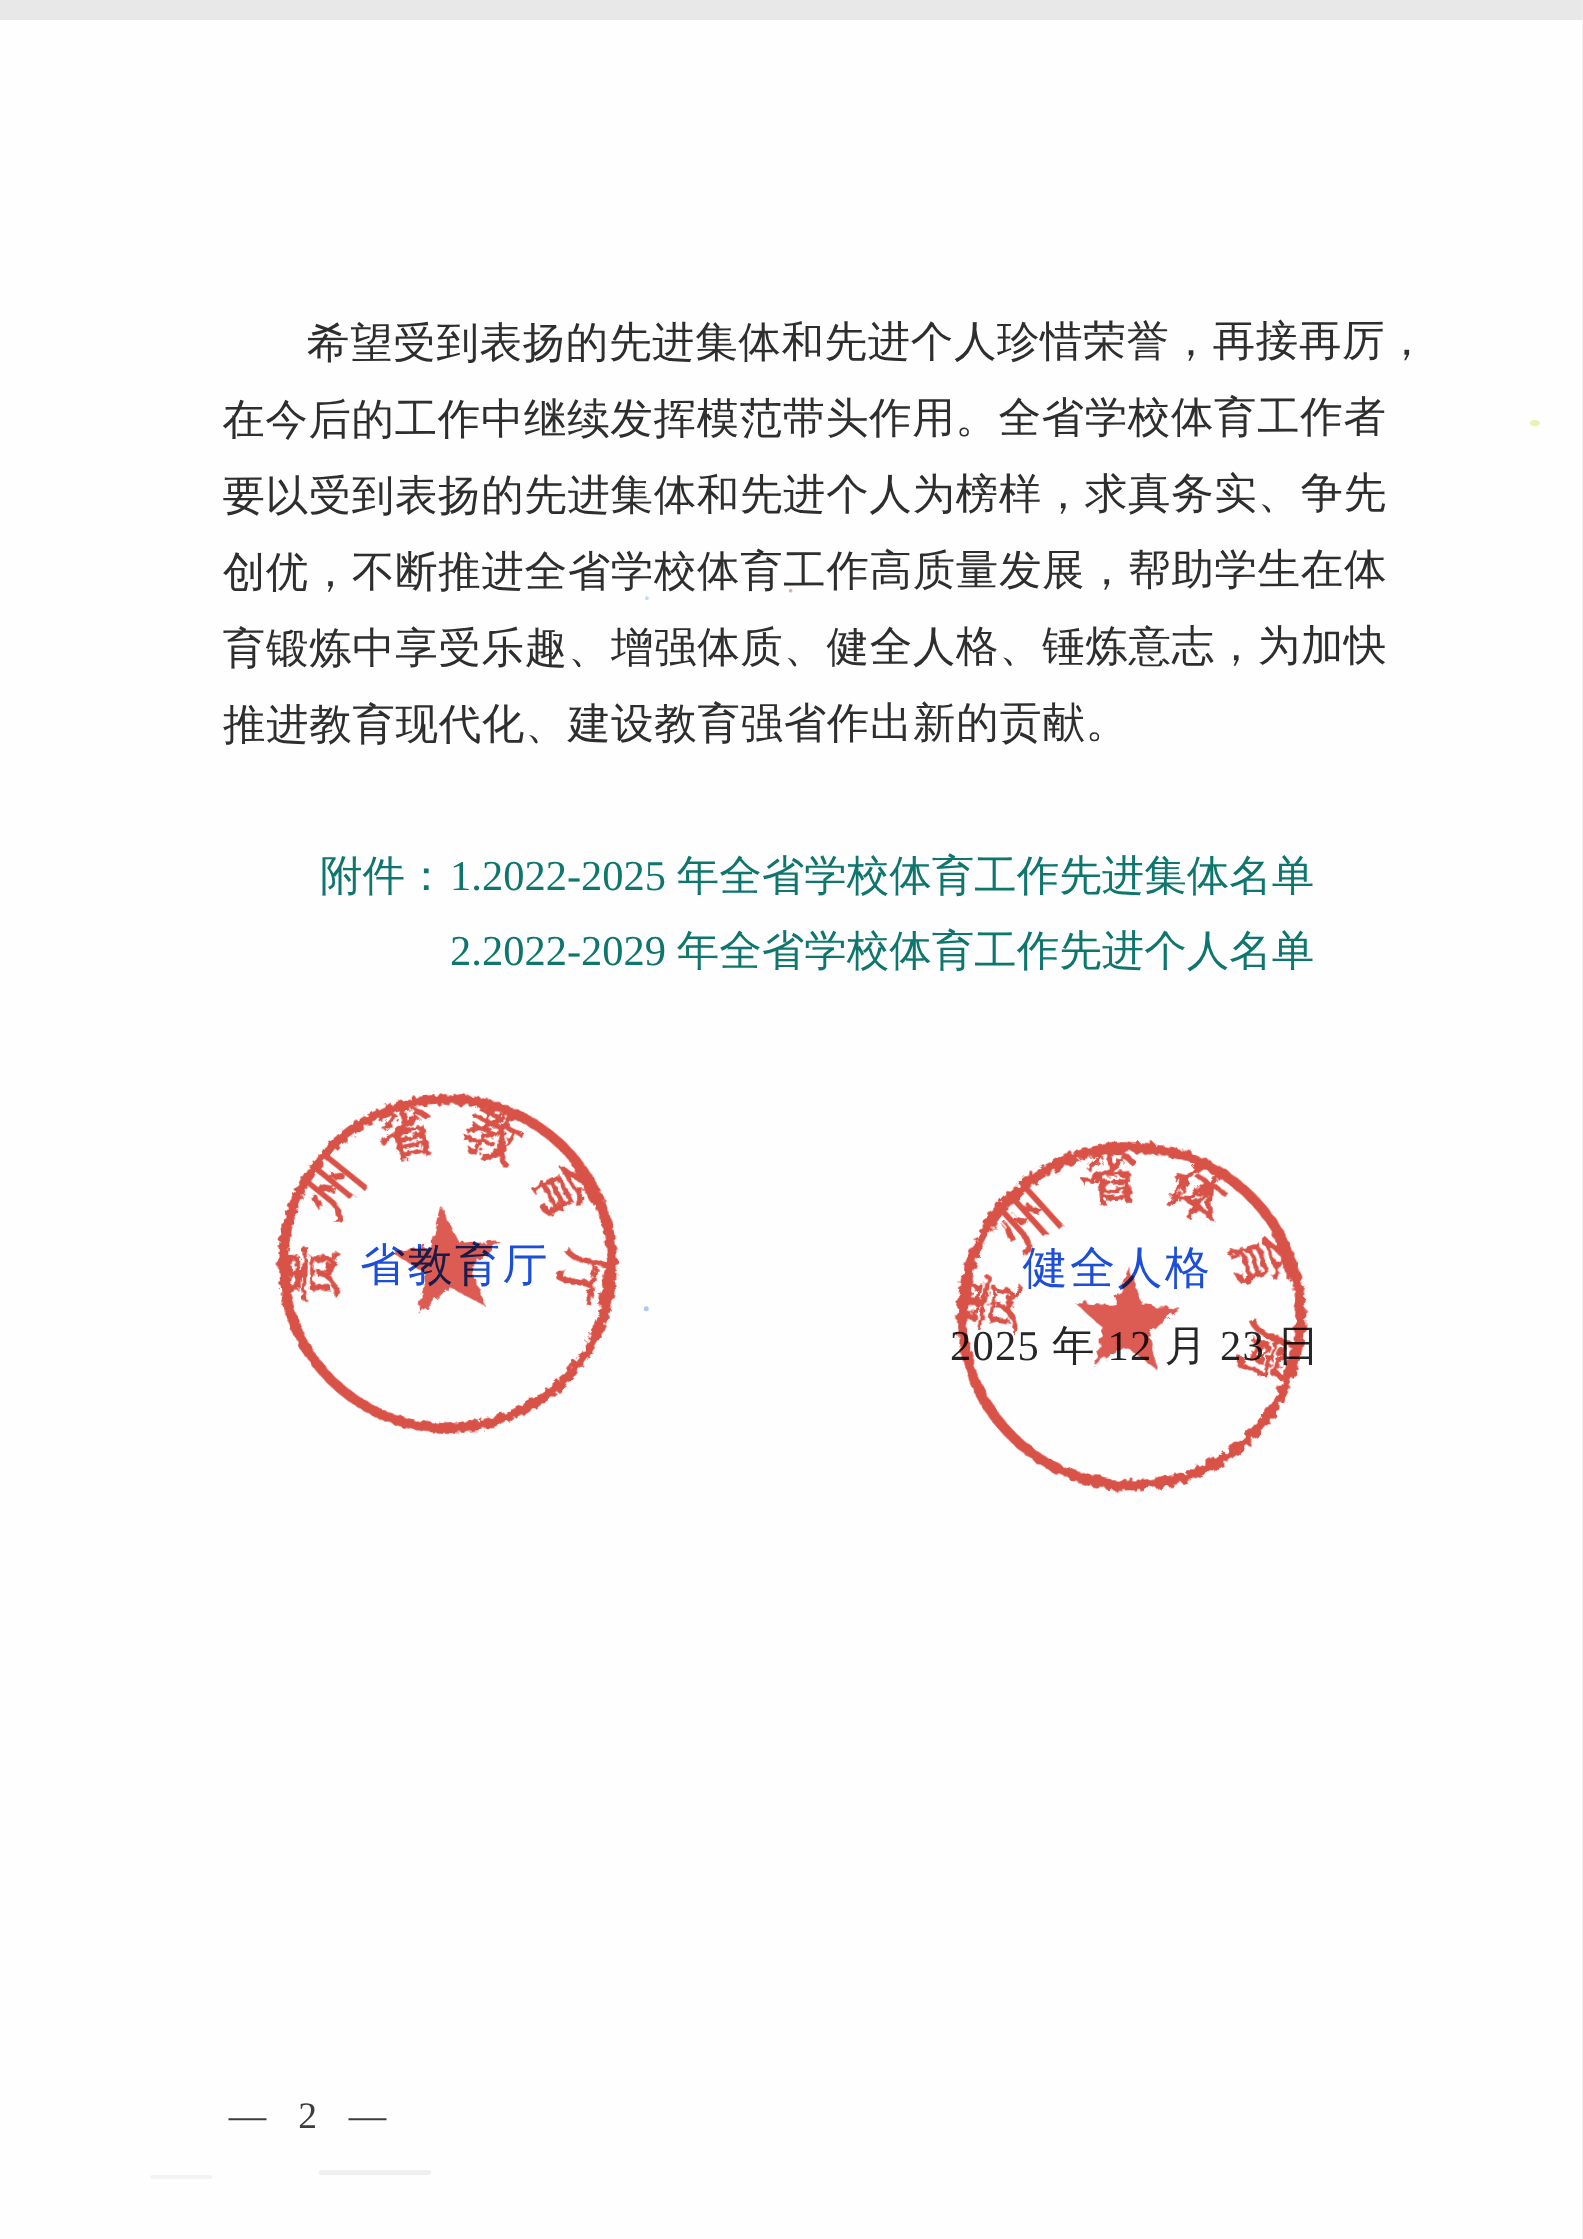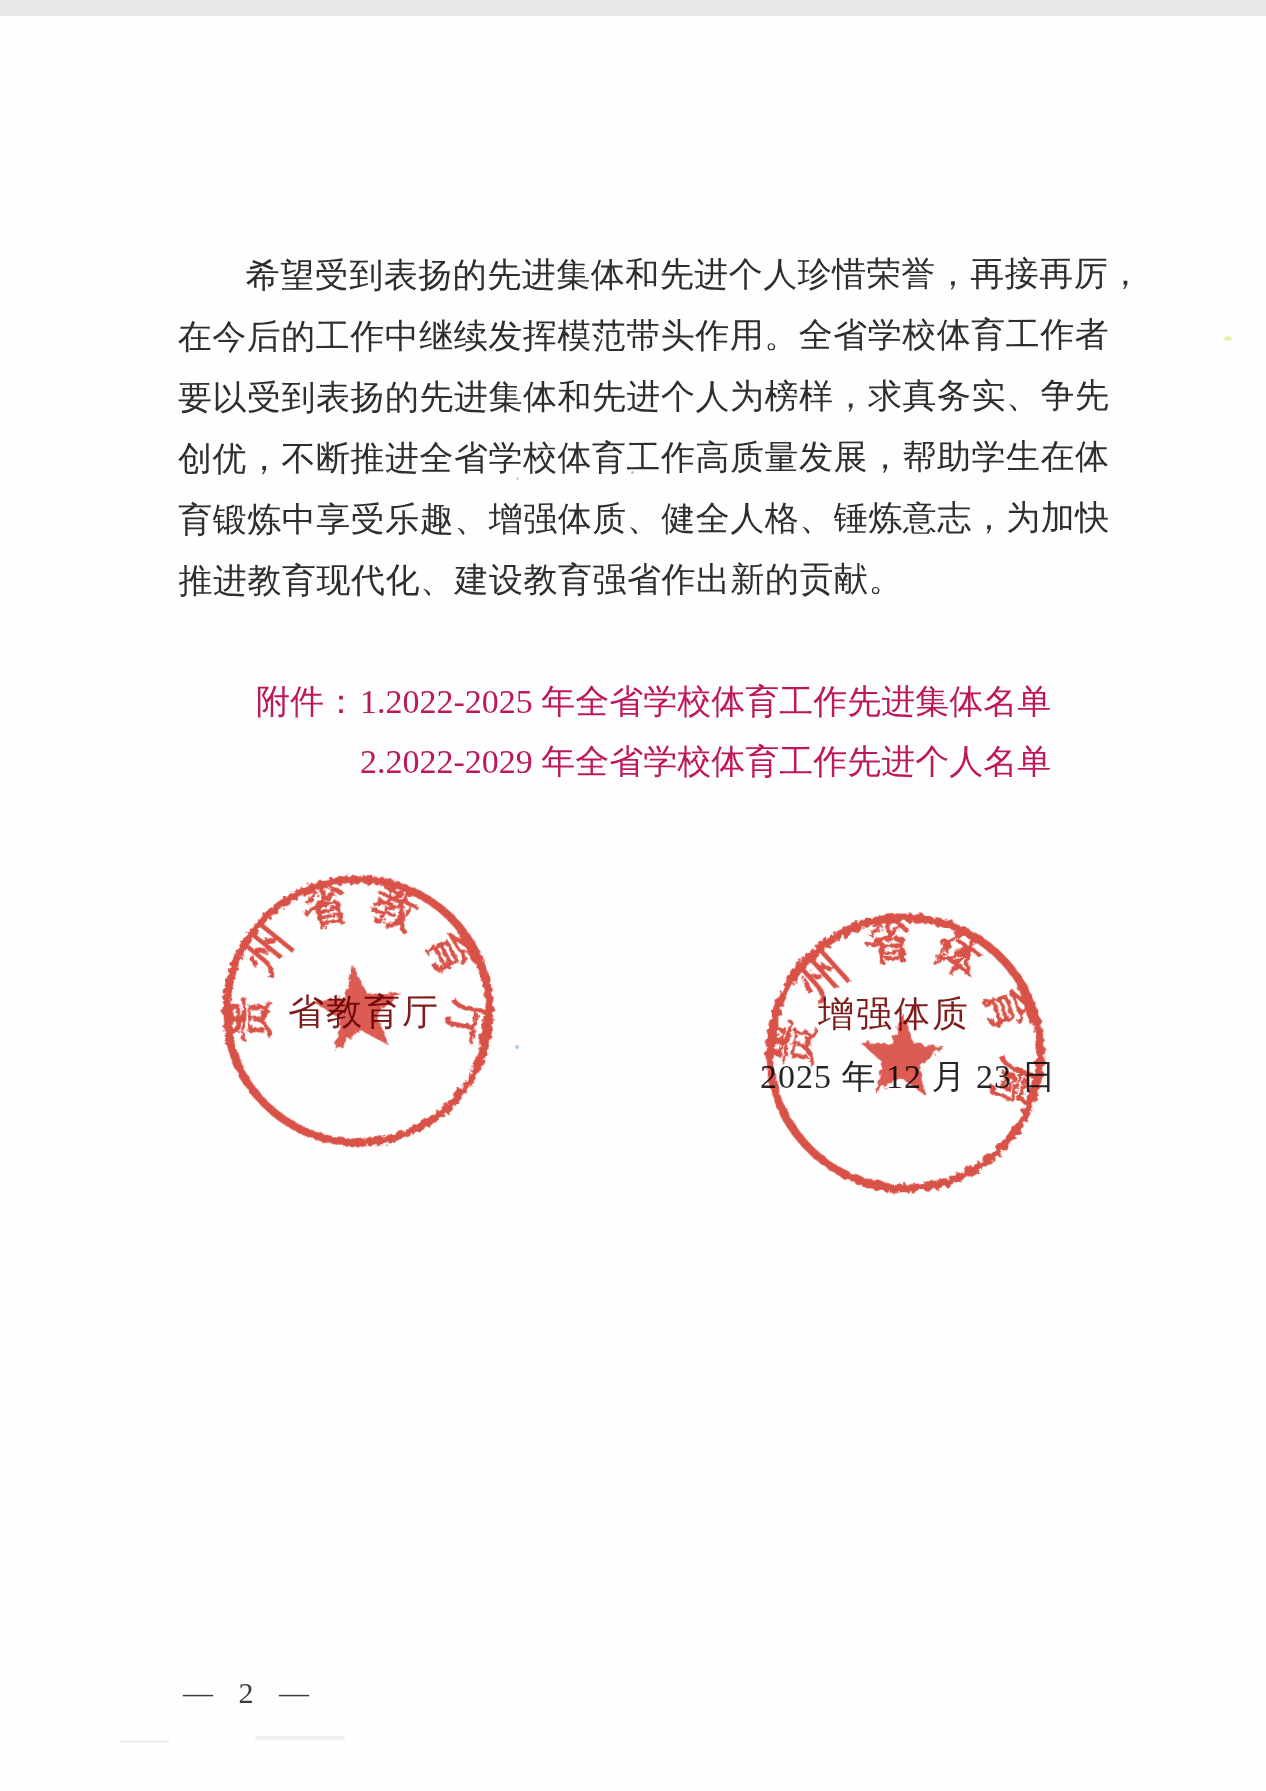--- a/index.html
+++ b/index.html
@@ -17,27 +17,27 @@
     position:absolute;left:178px;top:228px;width:940px;
     font-size:34px;line-height:61px;letter-spacing:0.5px;
     color:#2e2e2e;
     transform:rotate(-0.15deg);
   }
   .paragraph .line{white-space:nowrap;}
   .paragraph .line.first{text-indent:68px;}
   
   .attachments{
     position:absolute;left:256px;top:656px;
-    font-size:34px;line-height:60px;color:#be185d;
+    font-size:34px;line-height:60px;color:#0f766e;
   }
   .att-row{white-space:nowrap;}
   .att-label{display:inline-block;width:104px;}
   
   .sig-org{
-    position:absolute;font-size:36px;color:#7f1d1d;
+    position:absolute;font-size:36px;color:#1d4ed8;
     letter-spacing:2px;white-space:nowrap;
   }
   .sig-org.left{left:288px;top:972px;}
   .sig-org.right{left:818px;top:974px;}
   .sig-date{
     position:absolute;left:760px;top:1038px;
     font-size:34px;color:#262626;white-space:nowrap;letter-spacing:1px;
   }
   
   .seal{position:absolute;mix-blend-mode:multiply;}
@@ -74,21 +74,21 @@
   <div class="attachments">
     <div class="att-row">
       <span class="att-label">附件：</span><span>1.2022-2025 年全省学校体育工作先进集体名单</span>
     </div>
     <div class="att-row">
       <span class="att-label"></span><span>2.2022-2029 年全省学校体育工作先进个人名单</span>
     </div>
   </div>
 
   <div class="sig-org left">省教育厅</div>
-  <div class="sig-org right">增强体质</div>
+  <div class="sig-org right">健全人格</div>
   <div class="sig-date">2025 年 12 月 23 日</div>
 
   <svg class="seal left" viewBox="0 0 300 300">
     <defs>
       <path id="arcL" d="M 56,184.2 A 100,100 0 1 1 244,184.2" fill="none"></path>
       <filter id="stampL" x="-20%" y="-20%" width="140%" height="140%">
         <feTurbulence type="fractalNoise" baseFrequency="0.18" numOctaves="2" seed="7" result="n"></feTurbulence>
         <feDisplacementMap in="SourceGraphic" in2="n" scale="7"></feDisplacementMap>
         <feGaussianBlur stdDeviation="0.35"></feGaussianBlur>
       </filter>

